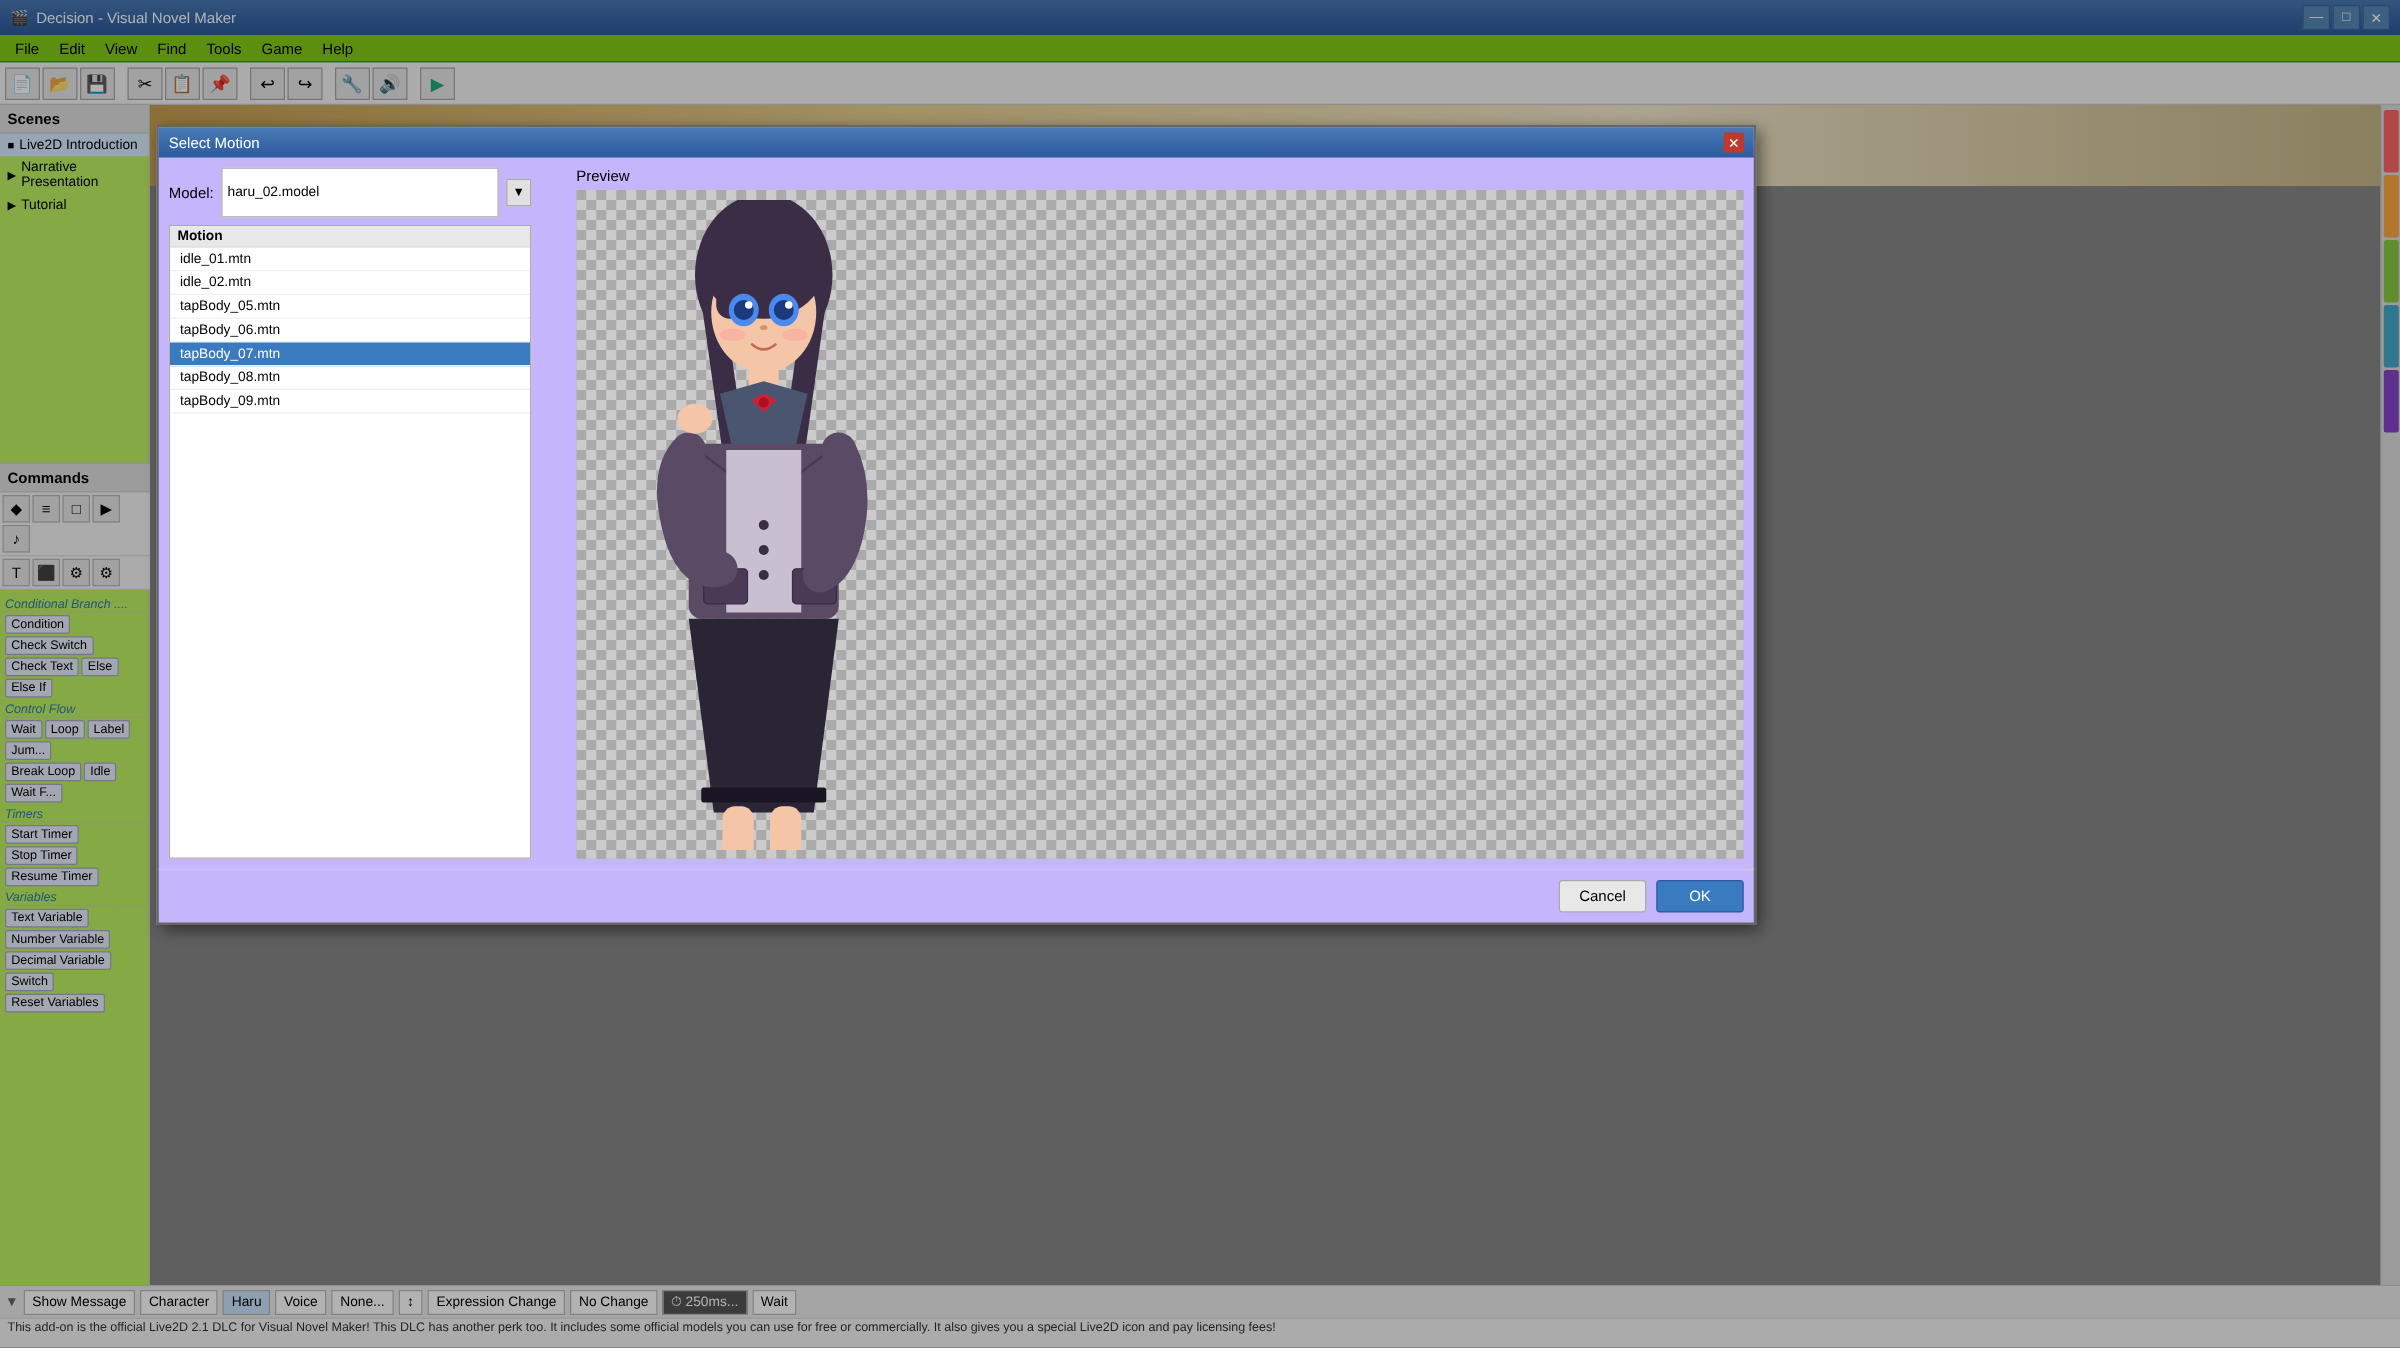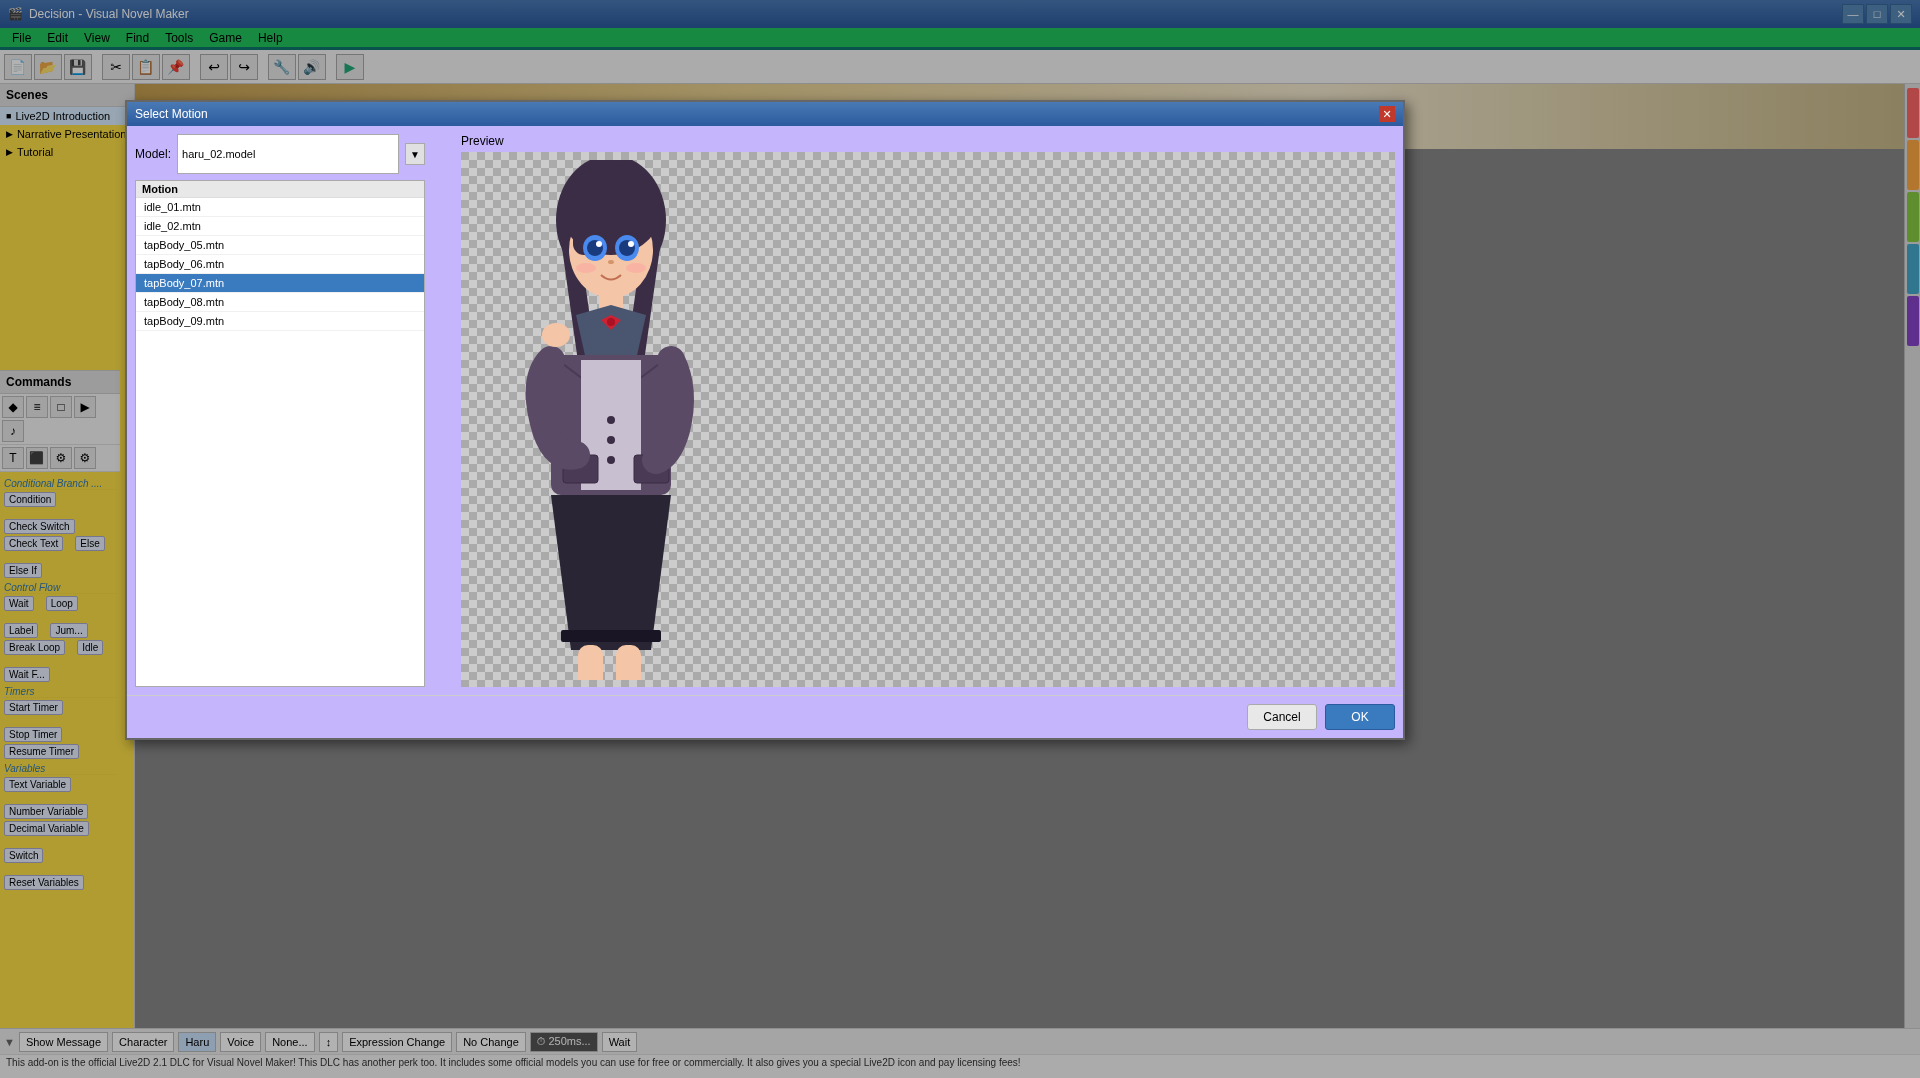--- a/index.html
+++ b/index.html
@@ -23,25 +23,25 @@
       background: #5a8ab8;
       border: 1px solid #3a6a98;
       color: white;
       font-size: 11px;
       display: flex; align-items: center; justify-content: center;
       cursor: pointer;
     }
 
     
     #menubar {
-      background: #22c55e;
+      background: #84cc16;
       height: 22px;
       display: flex;
       align-items: center;
-      border-bottom: 3px solid #0f766e;
+      border-bottom: 1px solid #0f766e;
       padding: 0 4px;
     }
     .menu-item {
       padding: 2px 8px;
       cursor: pointer;
       font-size: 12px;
     }
 
     
     #toolbar {
@@ -64,22 +64,22 @@
     .tb-sep { width: 6px; }
 
     
     #main-layout {
       display: flex;
       height: calc(1078px - 84px - 50px);
     }
 
     
     #sidebar {
-      width: 135px;
-      background: #fde047;
+      width: 120px;
+      background: #bef264;
       border-right: 1px solid #ccc;
       display: flex;
       flex-direction: column;
     }
     #scenes-header {
       background: #e0e0e0;
       padding: 4px 6px;
       font-size: 12px;
       border-bottom: 1px solid #ccc;
       font-weight: bold;
@@ -132,21 +132,21 @@
     .cmd-section-label {
       color: #337ab7;
       font-size: 10px;
       font-style: italic;
       margin-top: 2px;
       border-bottom: 1px dotted #ccc;
     }
     .cmd-row {
       display: flex;
       flex-wrap: wrap;
-      gap: 12px;
+      gap: 2px;
       text-align: center;
     }
     .cmd-tag {
       background: #e8f0fe;
       border: 1px solid #aac;
       padding: 1px 4px;
       font-size: 10px;
       cursor: pointer;
       border-radius: 2px;
       white-space: nowrap;

